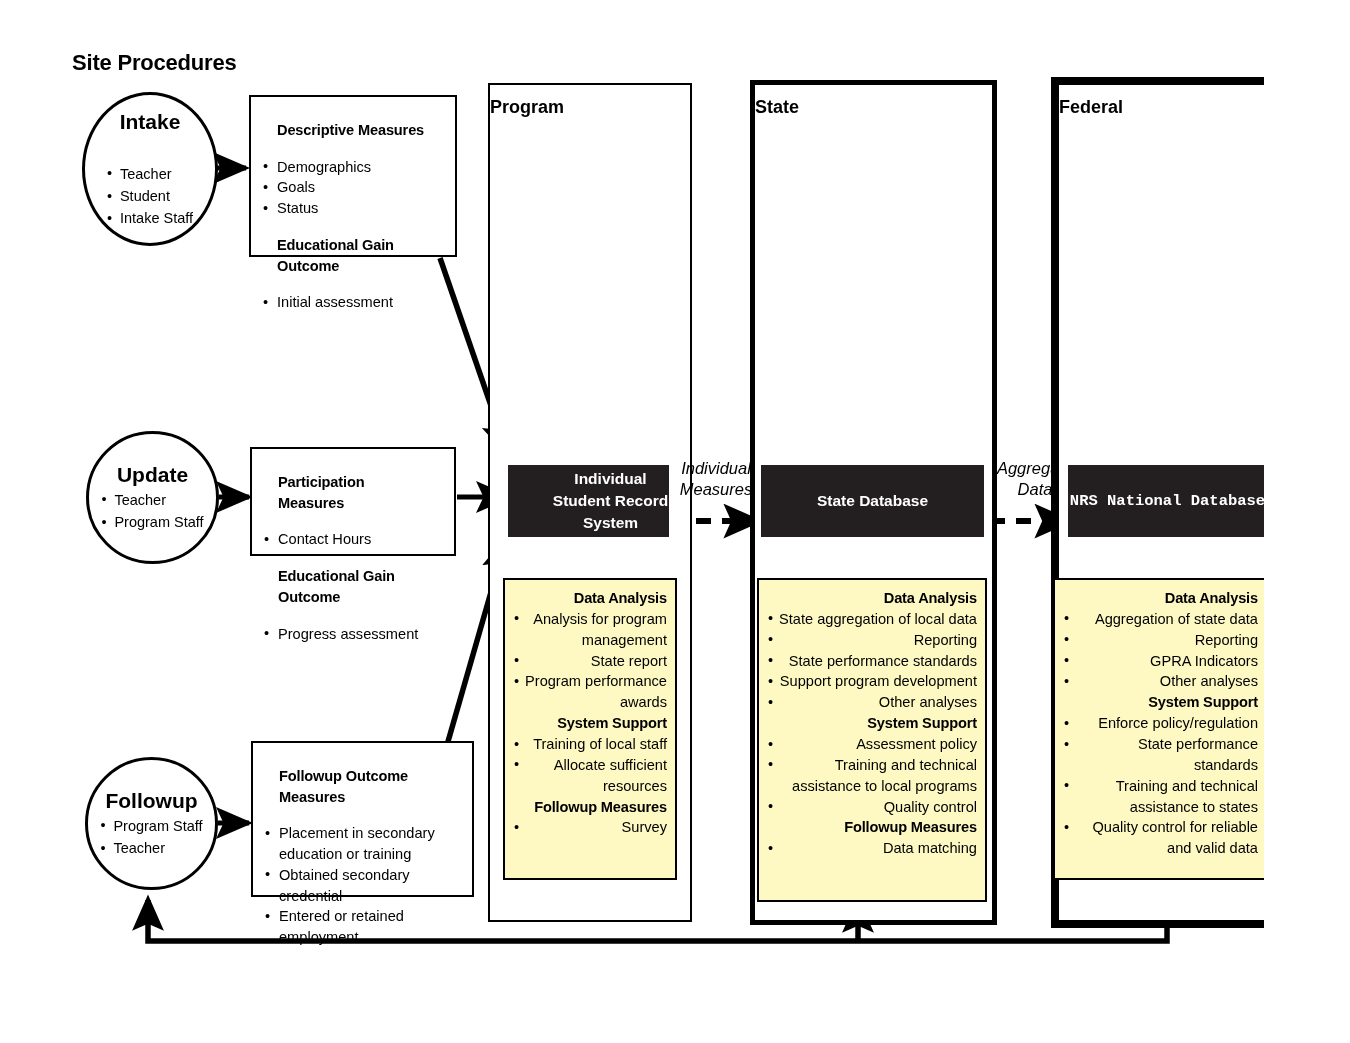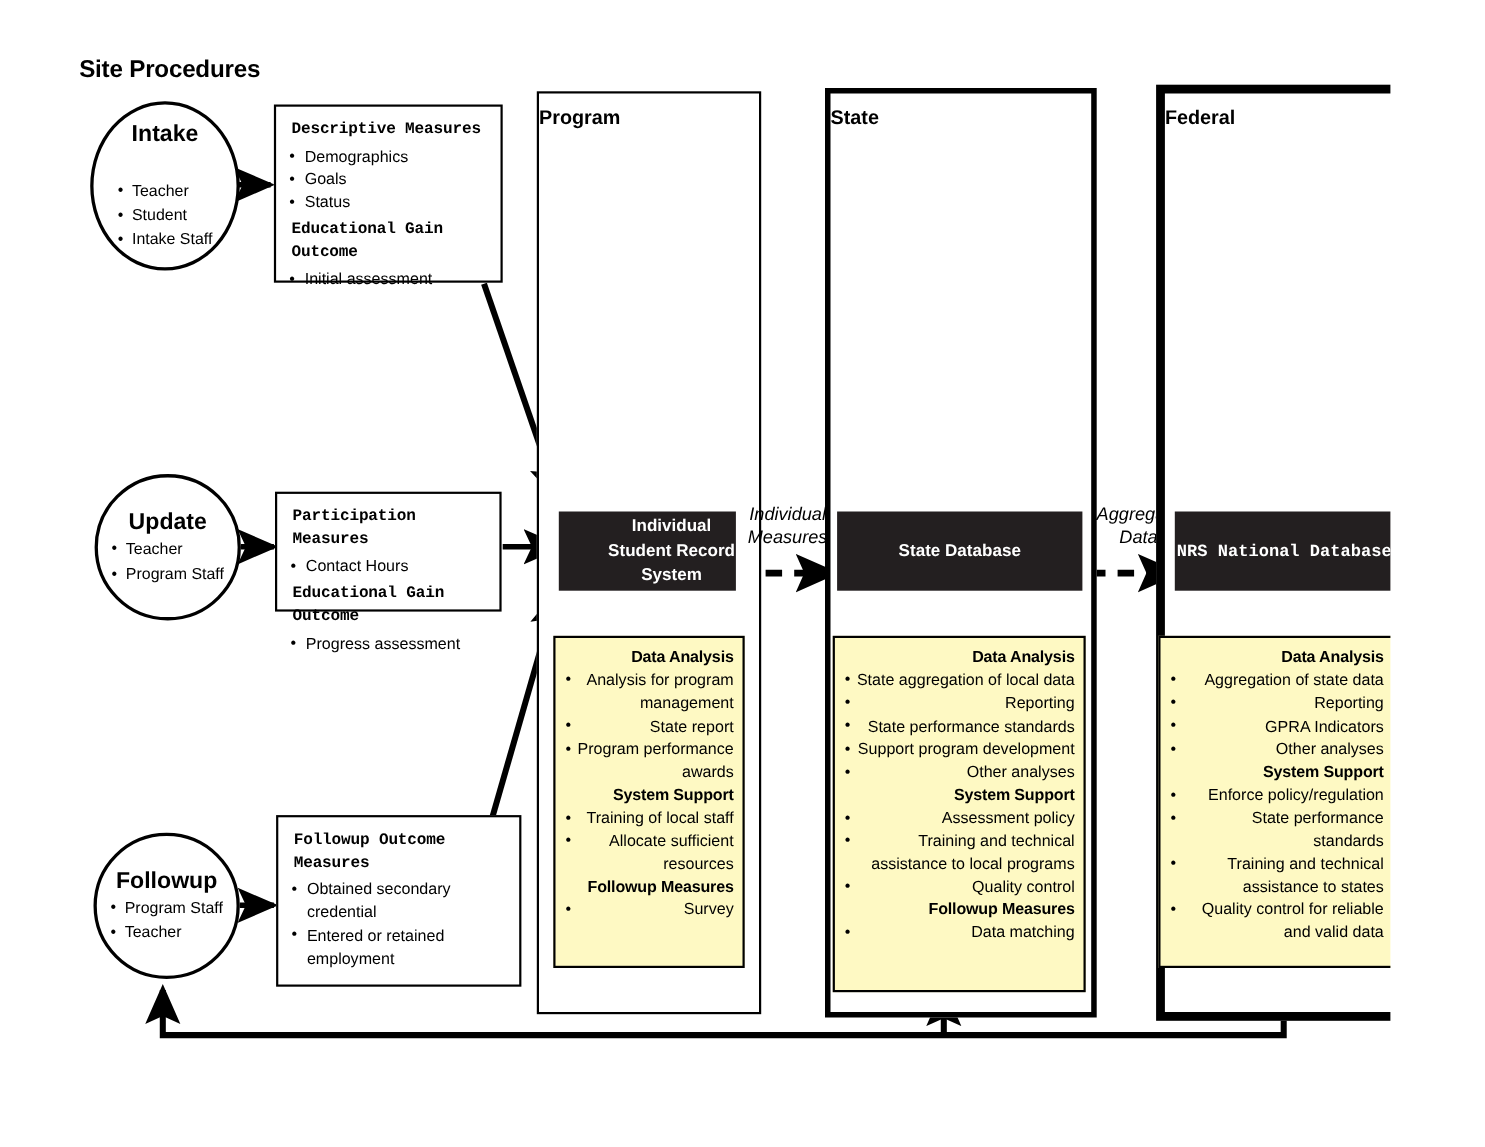--- a/index.html
+++ b/index.html
@@ -77,26 +77,25 @@
 
   
   .mbox {
     position: absolute;
     border: 2.5px solid #000;
     background: #fff;
     box-sizing: border-box;
     padding: 7px 9px 7px 10px;
   }
   .mbox h4 {
-    margin: 4px;
+    margin: 16px;
     font-size: 14.6px;
     font-weight: bold;
     line-height: 1.42;
     letter-spacing: -0.15px;
-    font-family: Liberation Mono, monospace;
   }
   .mbox ul {
     margin: 0 0 0 0;
     padding: 0;
     list-style: none;
   }
   .mbox li {
     font-size: 14.6px;
     line-height: 1.42;
     position: relative;
@@ -312,20 +311,21 @@
     <div class="c-title">Followup</div>
     <ul>
       <li>Program Staff</li>
       <li>Teacher</li>
     </ul>
   </div>
 
   <div class="mbox" style="left:251px; top:741px; width:223px; height:156px;">
     <h4>Followup Outcome Measures</h4>
     <ul>
+      <li>Placement in secondary education or training</li>
       <li>Obtained secondary credential</li>
       <li>Entered or retained employment</li>
     </ul>
   </div>
 
   <div class="level-col" id="col-program" style="left:488px; top:83px; width:204px; height:839px;">
     <div class="col-head">Program</div>
   </div>
 
   <div class="dbbox" style="left:508px; top:465px; width:161px; height:72px;padding-left:44px;">

